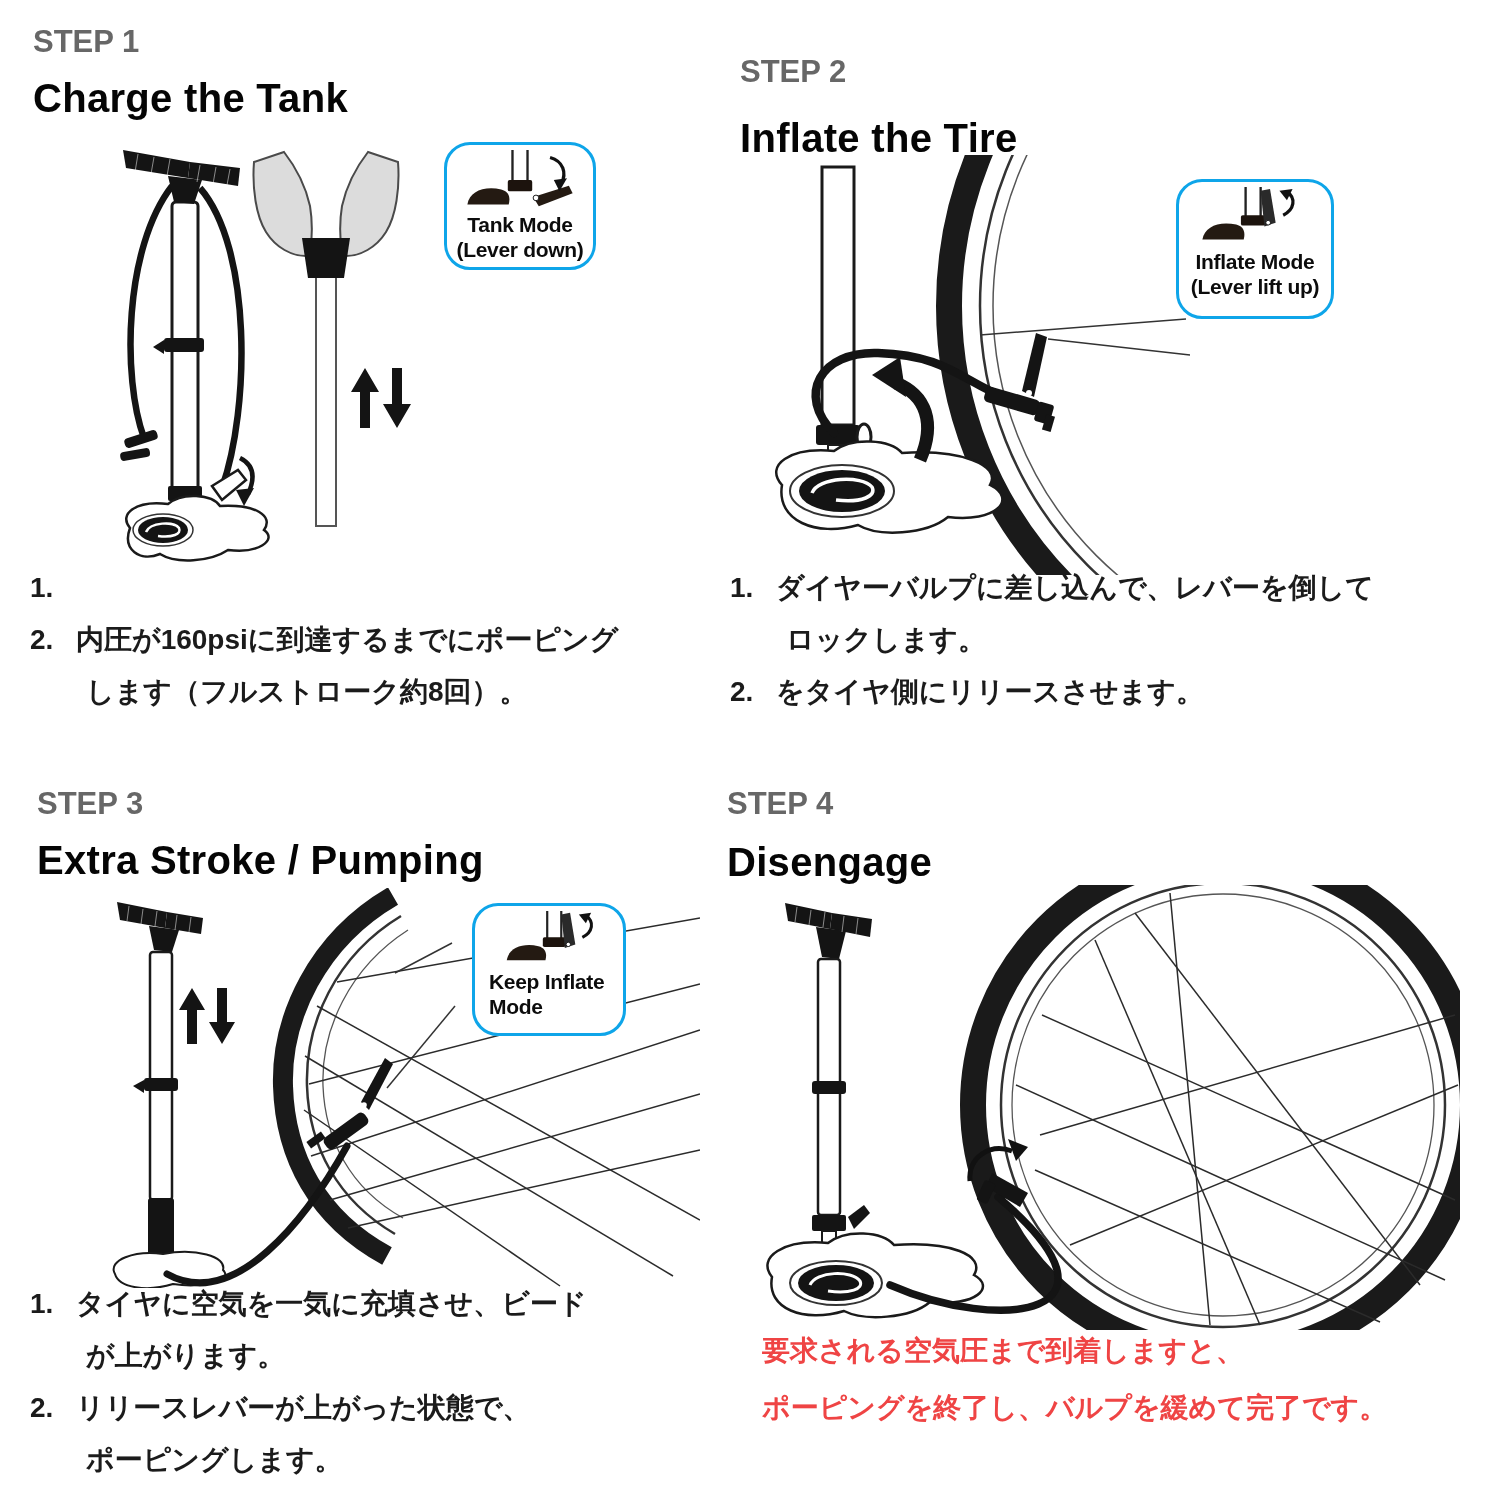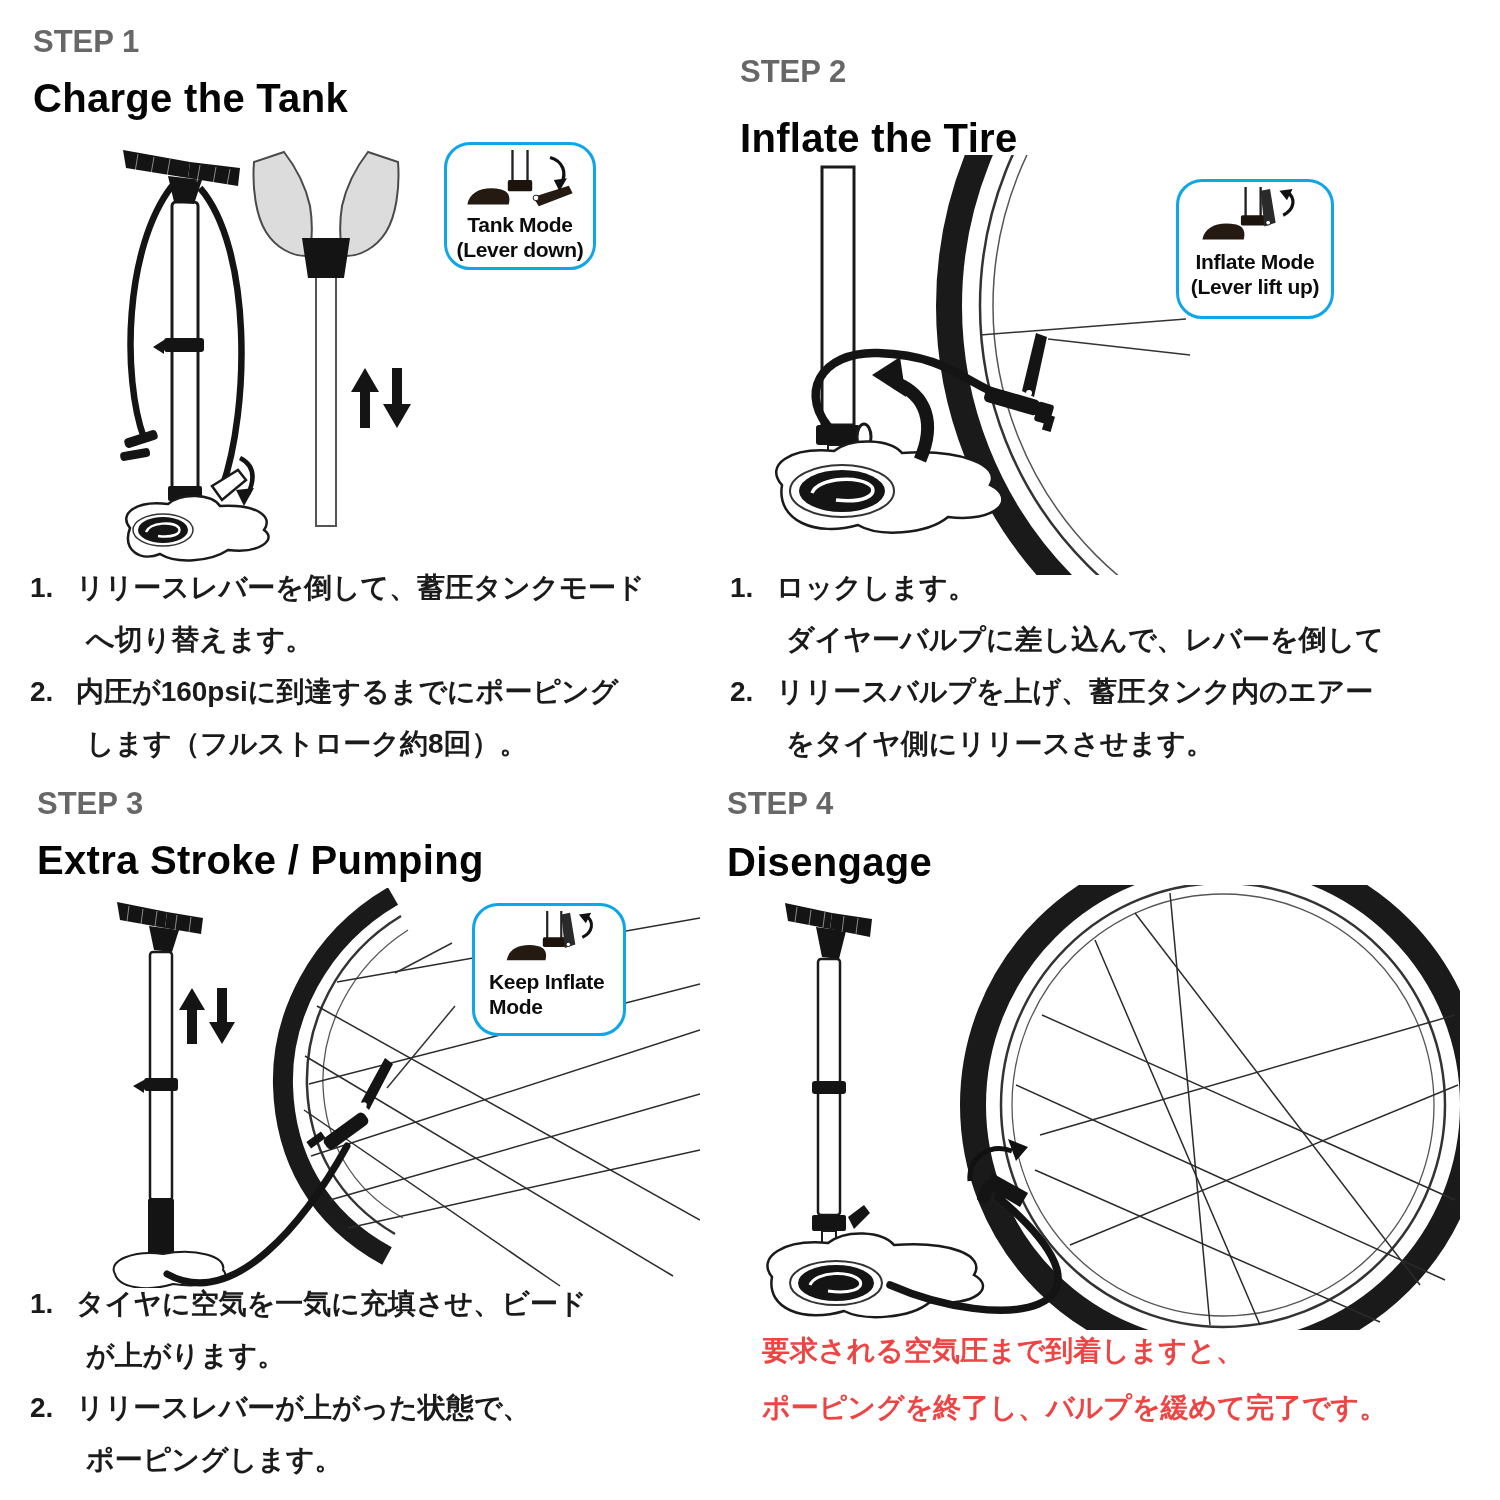--- a/index.html
+++ b/index.html
@@ -88,24 +88,20 @@
       </svg>
       <div class="callout-text">
         <span>Tank Mode</span>
         <span>(Lever down)</span>
       </div>
     </div>
 
     <ol class="jp-list" style="left:30px; top:562px; width:680px;">
       <li class="jp-item">
         <span class="num">1.</span>
-        <span class="lines">
-          <span>リリースレバーを倒して、蓄圧タンクモード</span>
-          <span>へ切り替えます。</span>
-        </span>
       </li>
       <li class="jp-item">
         <span class="num">2.</span>
         <span class="lines">
           <span>内圧が160psiに到達するまでにポーピング</span>
           <span>します（フルストローク約8回）。</span>
         </span>
       </li>
     </ol>
   </section>
@@ -164,28 +160,27 @@
       <div class="callout-text">
         <span>Inflate Mode</span>
         <span>(Lever lift up)</span>
       </div>
     </div>
 
     <ol class="jp-list" style="left:730px; top:562px; width:720px;">
       <li class="jp-item">
         <span class="num">1.</span>
         <span class="lines">
+          <span>ダイヤーバルプに差し込んで、レバーを倒して</span>
           <span>ロックします。</span>
-          <span>ダイヤーバルプに差し込んで、レバーを倒して</span>
         </span>
       </li>
       <li class="jp-item">
         <span class="num">2.</span>
         <span class="lines">
-          <span>リリースバルプを上げ、蓄圧タンク内のエアー</span>
           <span>をタイヤ側にリリースさせます。</span>
         </span>
       </li>
     </ol>
   </section>
 
   
   <section>
     <div class="step-label" style="left:37px; top:786px;">STEP 3</div>
     <h2 class="step-title" style="left:37px; top:838px;">Extra Stroke / Pumping</h2>

